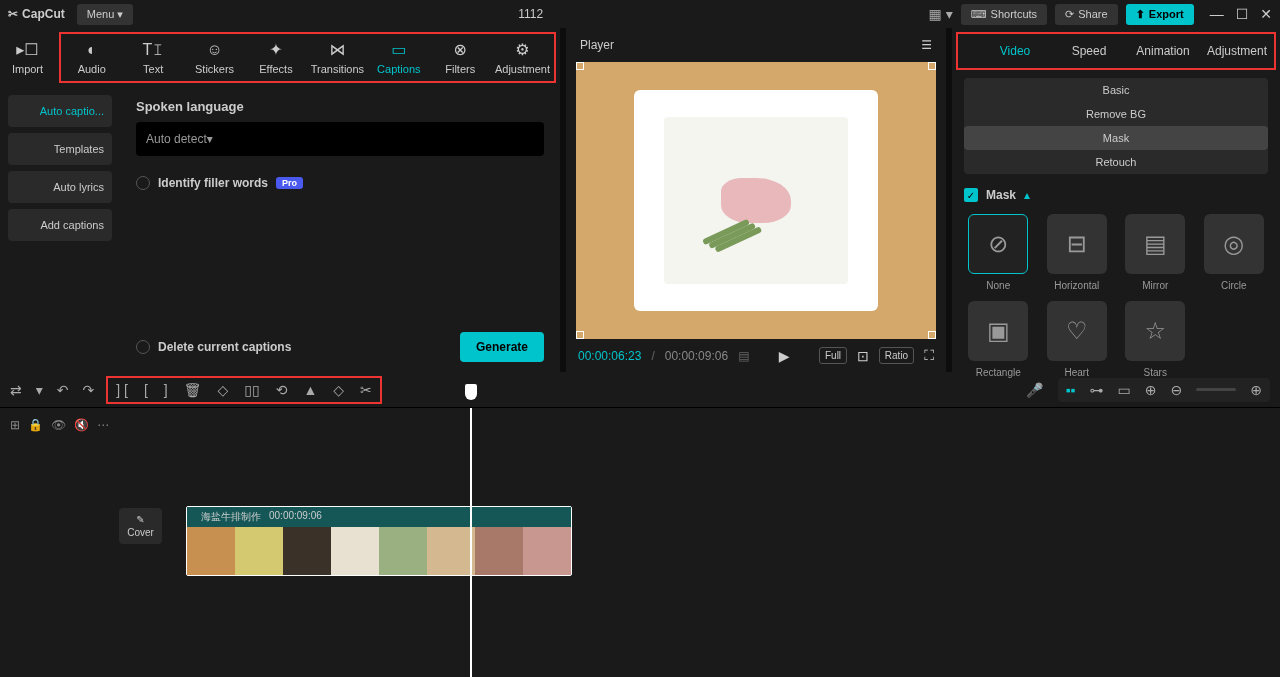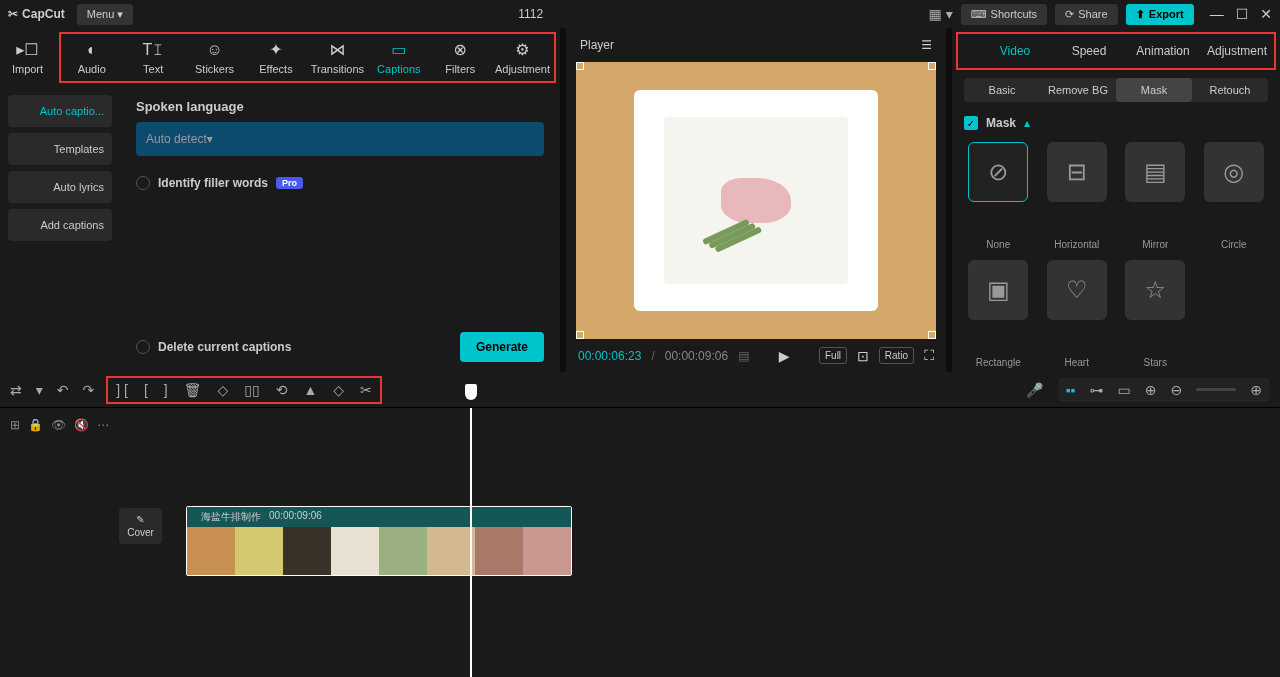--- a/index.html
+++ b/index.html
@@ -18,21 +18,21 @@
 .top-tab{flex:1;display:flex;flex-direction:column;align-items:center;justify-content:center;padding:6px 4px;cursor:pointer;font-size:11px;gap:4px;}
 .top-tab.active{color:#00c4cc;}
 .import-tab{width:55px;display:flex;flex-direction:column;align-items:center;justify-content:center;padding:6px 4px;cursor:pointer;font-size:11px;gap:4px;}
 .tab-icon{font-size:16px;}
 .left-body{display:flex;flex:1;}
 .left-sidebar{width:120px;padding:8px;display:flex;flex-direction:column;gap:6px;}
 .side-btn{background:#2a2a2a;border:none;color:#ccc;padding:10px 8px;border-radius:4px;text-align:right;cursor:pointer;font-size:11px;}
 .side-btn.active{color:#00c4cc;}
 .left-content{flex:1;padding:12px 16px;position:relative;}
 .form-label{font-size:13px;margin-bottom:8px;display:block;font-weight:bold;}
-.select-box{width:100%;background:#0c4a6e;border:none;color:#999;padding:10px;border-radius:4px;display:flex;justify-content:flex-start;align-items:center;cursor:pointer;}
+.select-box{width:100%;background:#000000;border:none;color:#999;padding:10px;border-radius:4px;display:flex;justify-content:flex-start;align-items:center;cursor:pointer;}
 .checkbox-row{display:flex;align-items:center;gap:8px;margin-top:20px;}
 .checkbox{width:14px;height:14px;border-radius:50%;border:1px solid #555;}
 .pro-badge{background:#4a5aef;color:#fff;font-size:9px;padding:1px 6px;border-radius:3px;font-weight:bold;}
 .bottom-row{position:absolute;bottom:10px;left:16px;right:16px;display:flex;justify-content:space-between;align-items:center;}
 .gen-btn{background:#00c4cc;color:#000;border:none;padding:8px 16px;border-radius:4px;font-weight:bold;cursor:pointer;font-size:12px;}
 .center-panel{width:380px;background:#1a1a1a;margin:0 6px;display:flex;flex-direction:column;}
 .player-header{display:flex;justify-content:space-between;padding:10px 14px;font-size:12px;}
 .preview{flex:1;margin:0 10px;background:#d4a76a;display:flex;align-items:center;justify-content:center;position:relative;}
 .plate{width:68%;height:80%;background:#fff;border-radius:6px;display:flex;align-items:center;justify-content:center;position:relative;}
 .plate-inner{width:75%;height:75%;background:#f5f5f0;border-radius:4px;display:flex;align-items:center;justify-content:center;}
@@ -44,31 +44,31 @@
 .time-cur{color:#00c4cc;}
 .time-tot{color:#888;}
 .pc-spacer{flex:1;}
 .pc-btns{display:flex;gap:10px;align-items:center;}
 .pc-icon{cursor:pointer;font-size:14px;}
 .badge-btn{border:1px solid #555;padding:2px 5px;border-radius:3px;font-size:10px;cursor:pointer;}
 .right-panel{flex:1;background:#1a1a1a;padding:4px;}
 .right-tabs{display:flex;border:2px solid #e33;margin-bottom:8px;padding-left:20px;}
 .right-tab{flex:1;text-align:center;padding:10px 4px;cursor:pointer;font-size:12px;}
 .right-tab.active{color:#00c4cc;}
-.sub-tabs{display:flex;background:#2a2a2a;border-radius:4px;margin:4px 8px;}
+.sub-tabs{display:flex;background:#2a2a2a;border-radius:4px;margin:4px 8px;flex-direction:column;}
 .sub-tab{flex:1;text-align:center;padding:6px;cursor:pointer;font-size:11px;border-radius:4px;}
 .sub-tab.active{background:#444;}
 .mask-section{padding:10px 8px;}
 .mask-header{display:flex;align-items:center;gap:8px;margin-bottom:12px;}
 .mask-check{width:14px;height:14px;background:#00c4cc;border-radius:2px;display:flex;align-items:center;justify-content:center;color:#000;font-size:10px;}
 .mask-grid{display:grid;grid-template-columns:repeat(4,1fr);gap:10px;}
 .mask-item{display:flex;flex-direction:column;align-items:center;gap:6px;cursor:pointer;}
 .mask-box{width:60px;height:60px;background:#333;border-radius:6px;display:flex;align-items:center;justify-content:center;font-size:24px;color:#999;}
 .mask-box.active{border:1px solid #00c4cc;background:#222;}
-.mask-label{font-size:10px;color:#999;margin-top:31px;}
+.mask-label{font-size:10px;color:#999;}
 .timeline-area{height:305px;background:#1a1a1a;display:flex;flex-direction:column;}
 .tl-toolbar{height:36px;display:flex;align-items:center;padding:0 10px;border-bottom:1px solid #000;}
 .tl-left{display:flex;gap:14px;align-items:center;}
 .tl-edit-group{display:flex;gap:16px;border:2px solid #e33;padding:4px 8px;margin-left:12px;}
 .tl-icon{cursor:pointer;font-size:14px;color:#aaa;}
 .tl-right{margin-left:auto;display:flex;gap:14px;align-items:center;}
 .tl-right-box{display:flex;gap:14px;align-items:center;background:#222;padding:4px 8px;border-radius:4px;}
 .tl-ruler{height:24px;position:relative;background:#1a1a1a;border-bottom:1px solid #000;margin-left:140px;}
 .ruler-mark{position:absolute;top:4px;font-size:10px;color:#666;}
 .tl-body{flex:1;display:flex;position:relative;}

